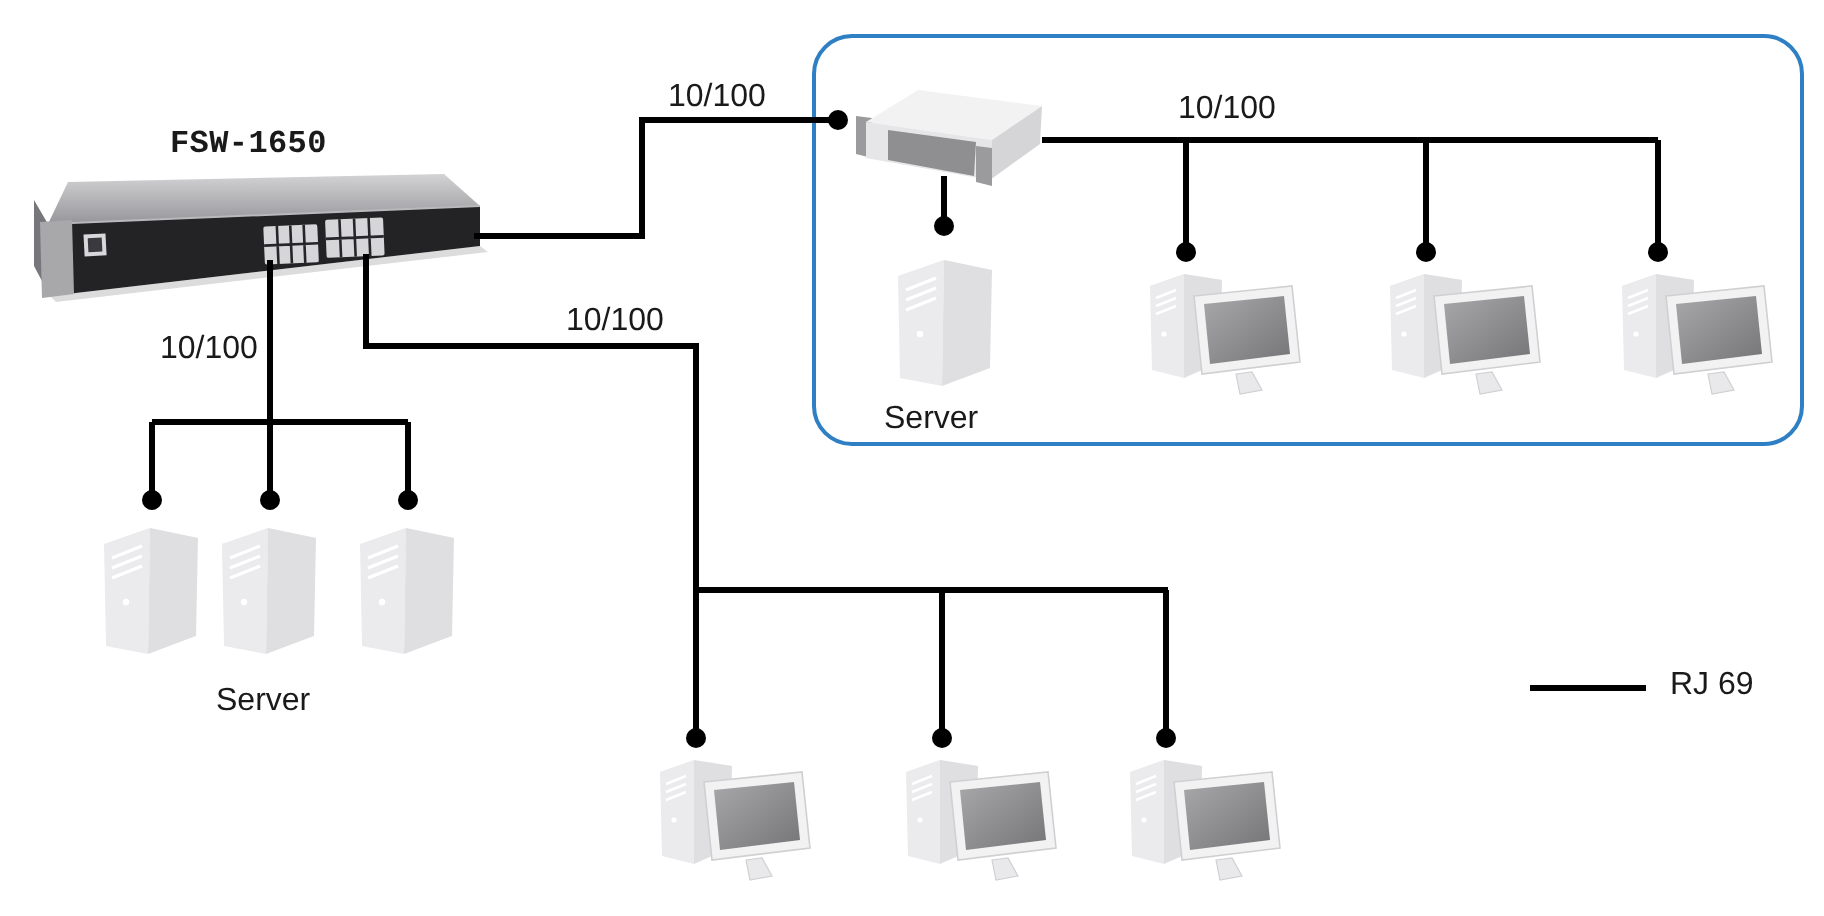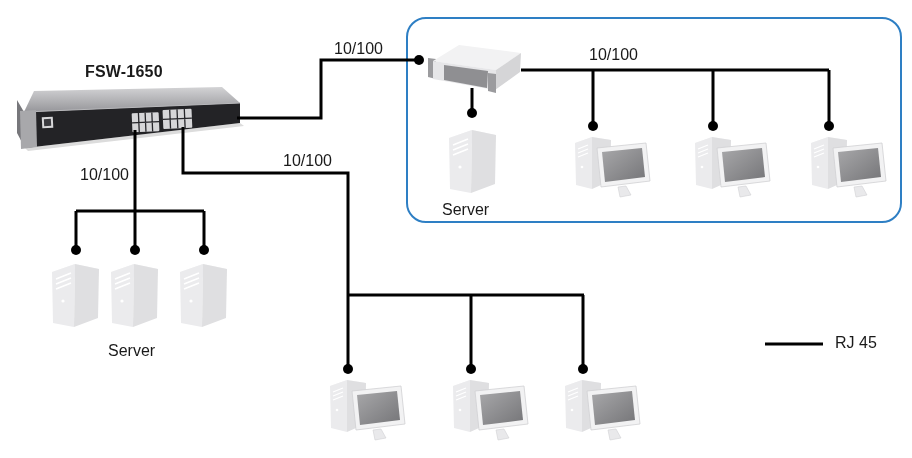--- a/index.html
+++ b/index.html
@@ -118,22 +118,22 @@
     <use href="#server-def" x="107" y="250"></use>
     <use href="#server-def" x="176" y="250"></use>
 
     <use href="#workstation-def" x="328" y="370"></use>
     <use href="#workstation-def" x="451" y="370"></use>
     <use href="#workstation-def" x="563" y="370"></use>
 
     <path class="legend-line" d="M765,344 L823,344"></path>
   </svg>
 
-  <div class="label bold" style="left:85px;top:63px;">FSW-1650</div>
+  <div class="label bold" style="left:85px;top:63px;font-family:Liberation Mono, monospace;">FSW-1650</div>
   <div class="label" style="left:334px;top:40px;">10/100</div>
   <div class="label" style="left:589px;top:46px;">10/100</div>
   <div class="label" style="left:80px;top:166px;">10/100</div>
   <div class="label" style="left:283px;top:152px;">10/100</div>
   <div class="label" style="left:108px;top:342px;">Server</div>
   <div class="label" style="left:442px;top:201px;">Server</div>
-  <div class="label" style="left:835px;top:334px;">RJ 45</div>
+  <div class="label" style="left:835px;top:334px;">RJ 69</div>
 
 </div>
 
 </body></html>

